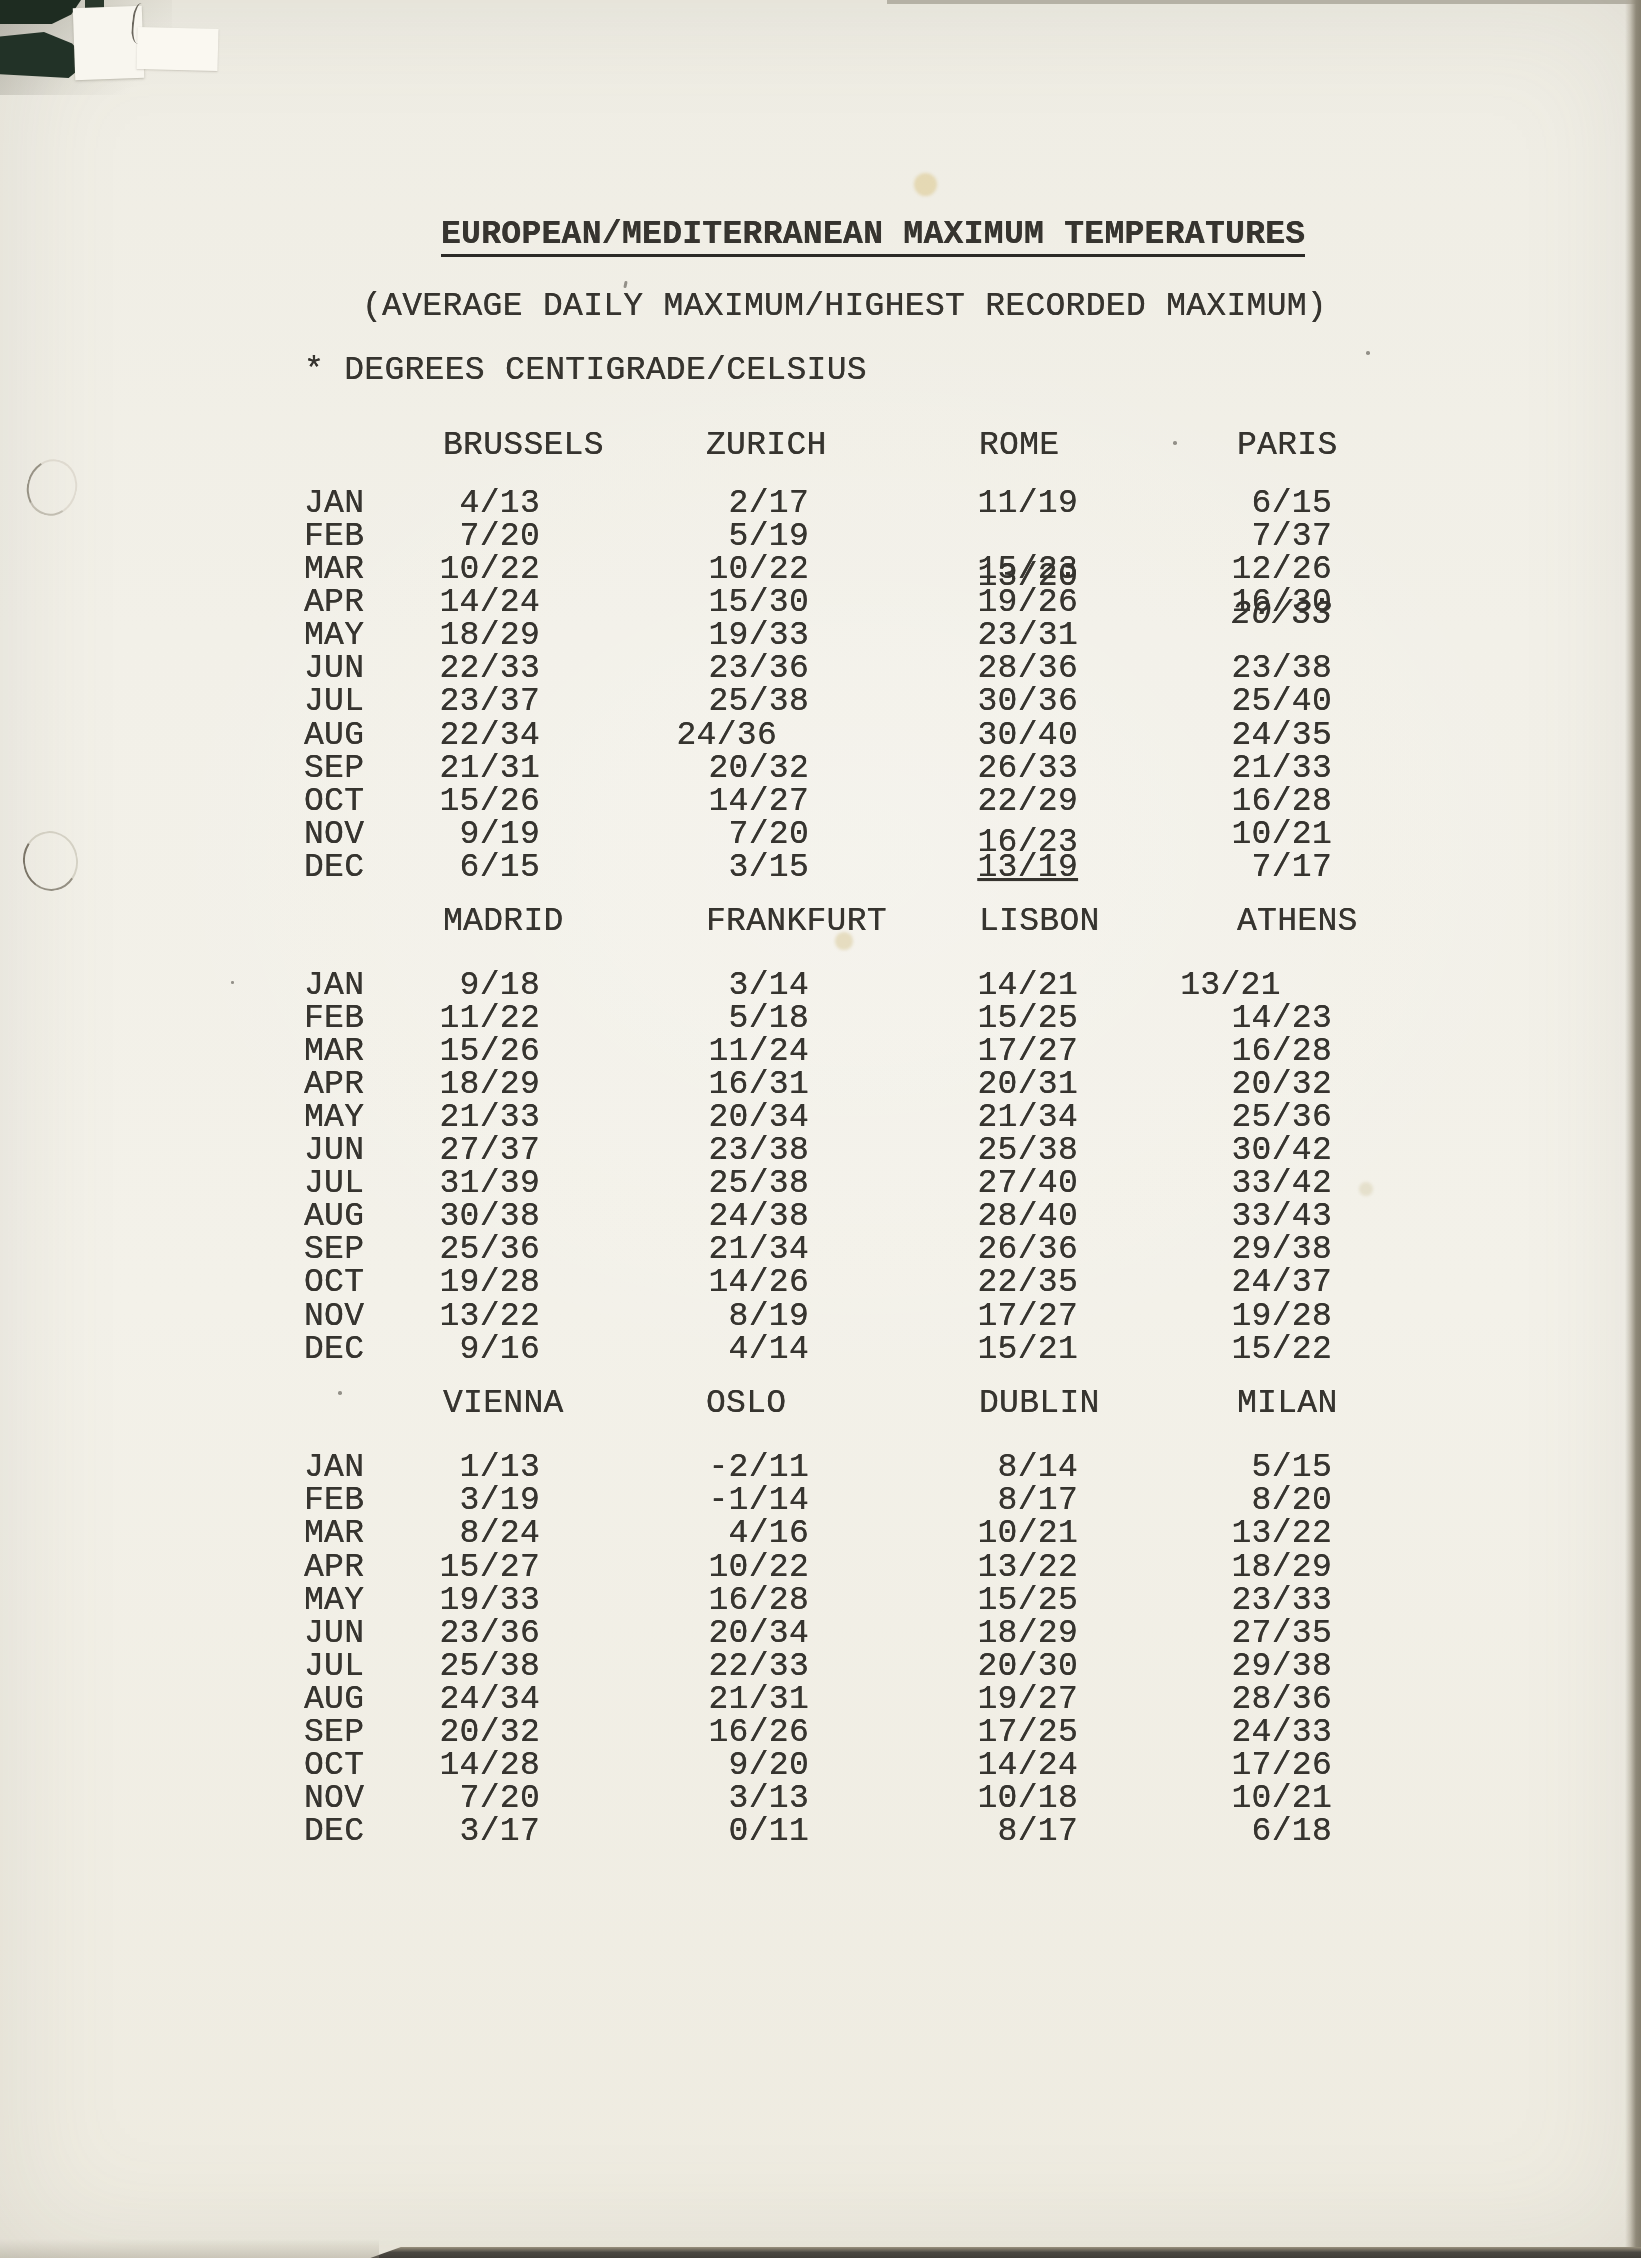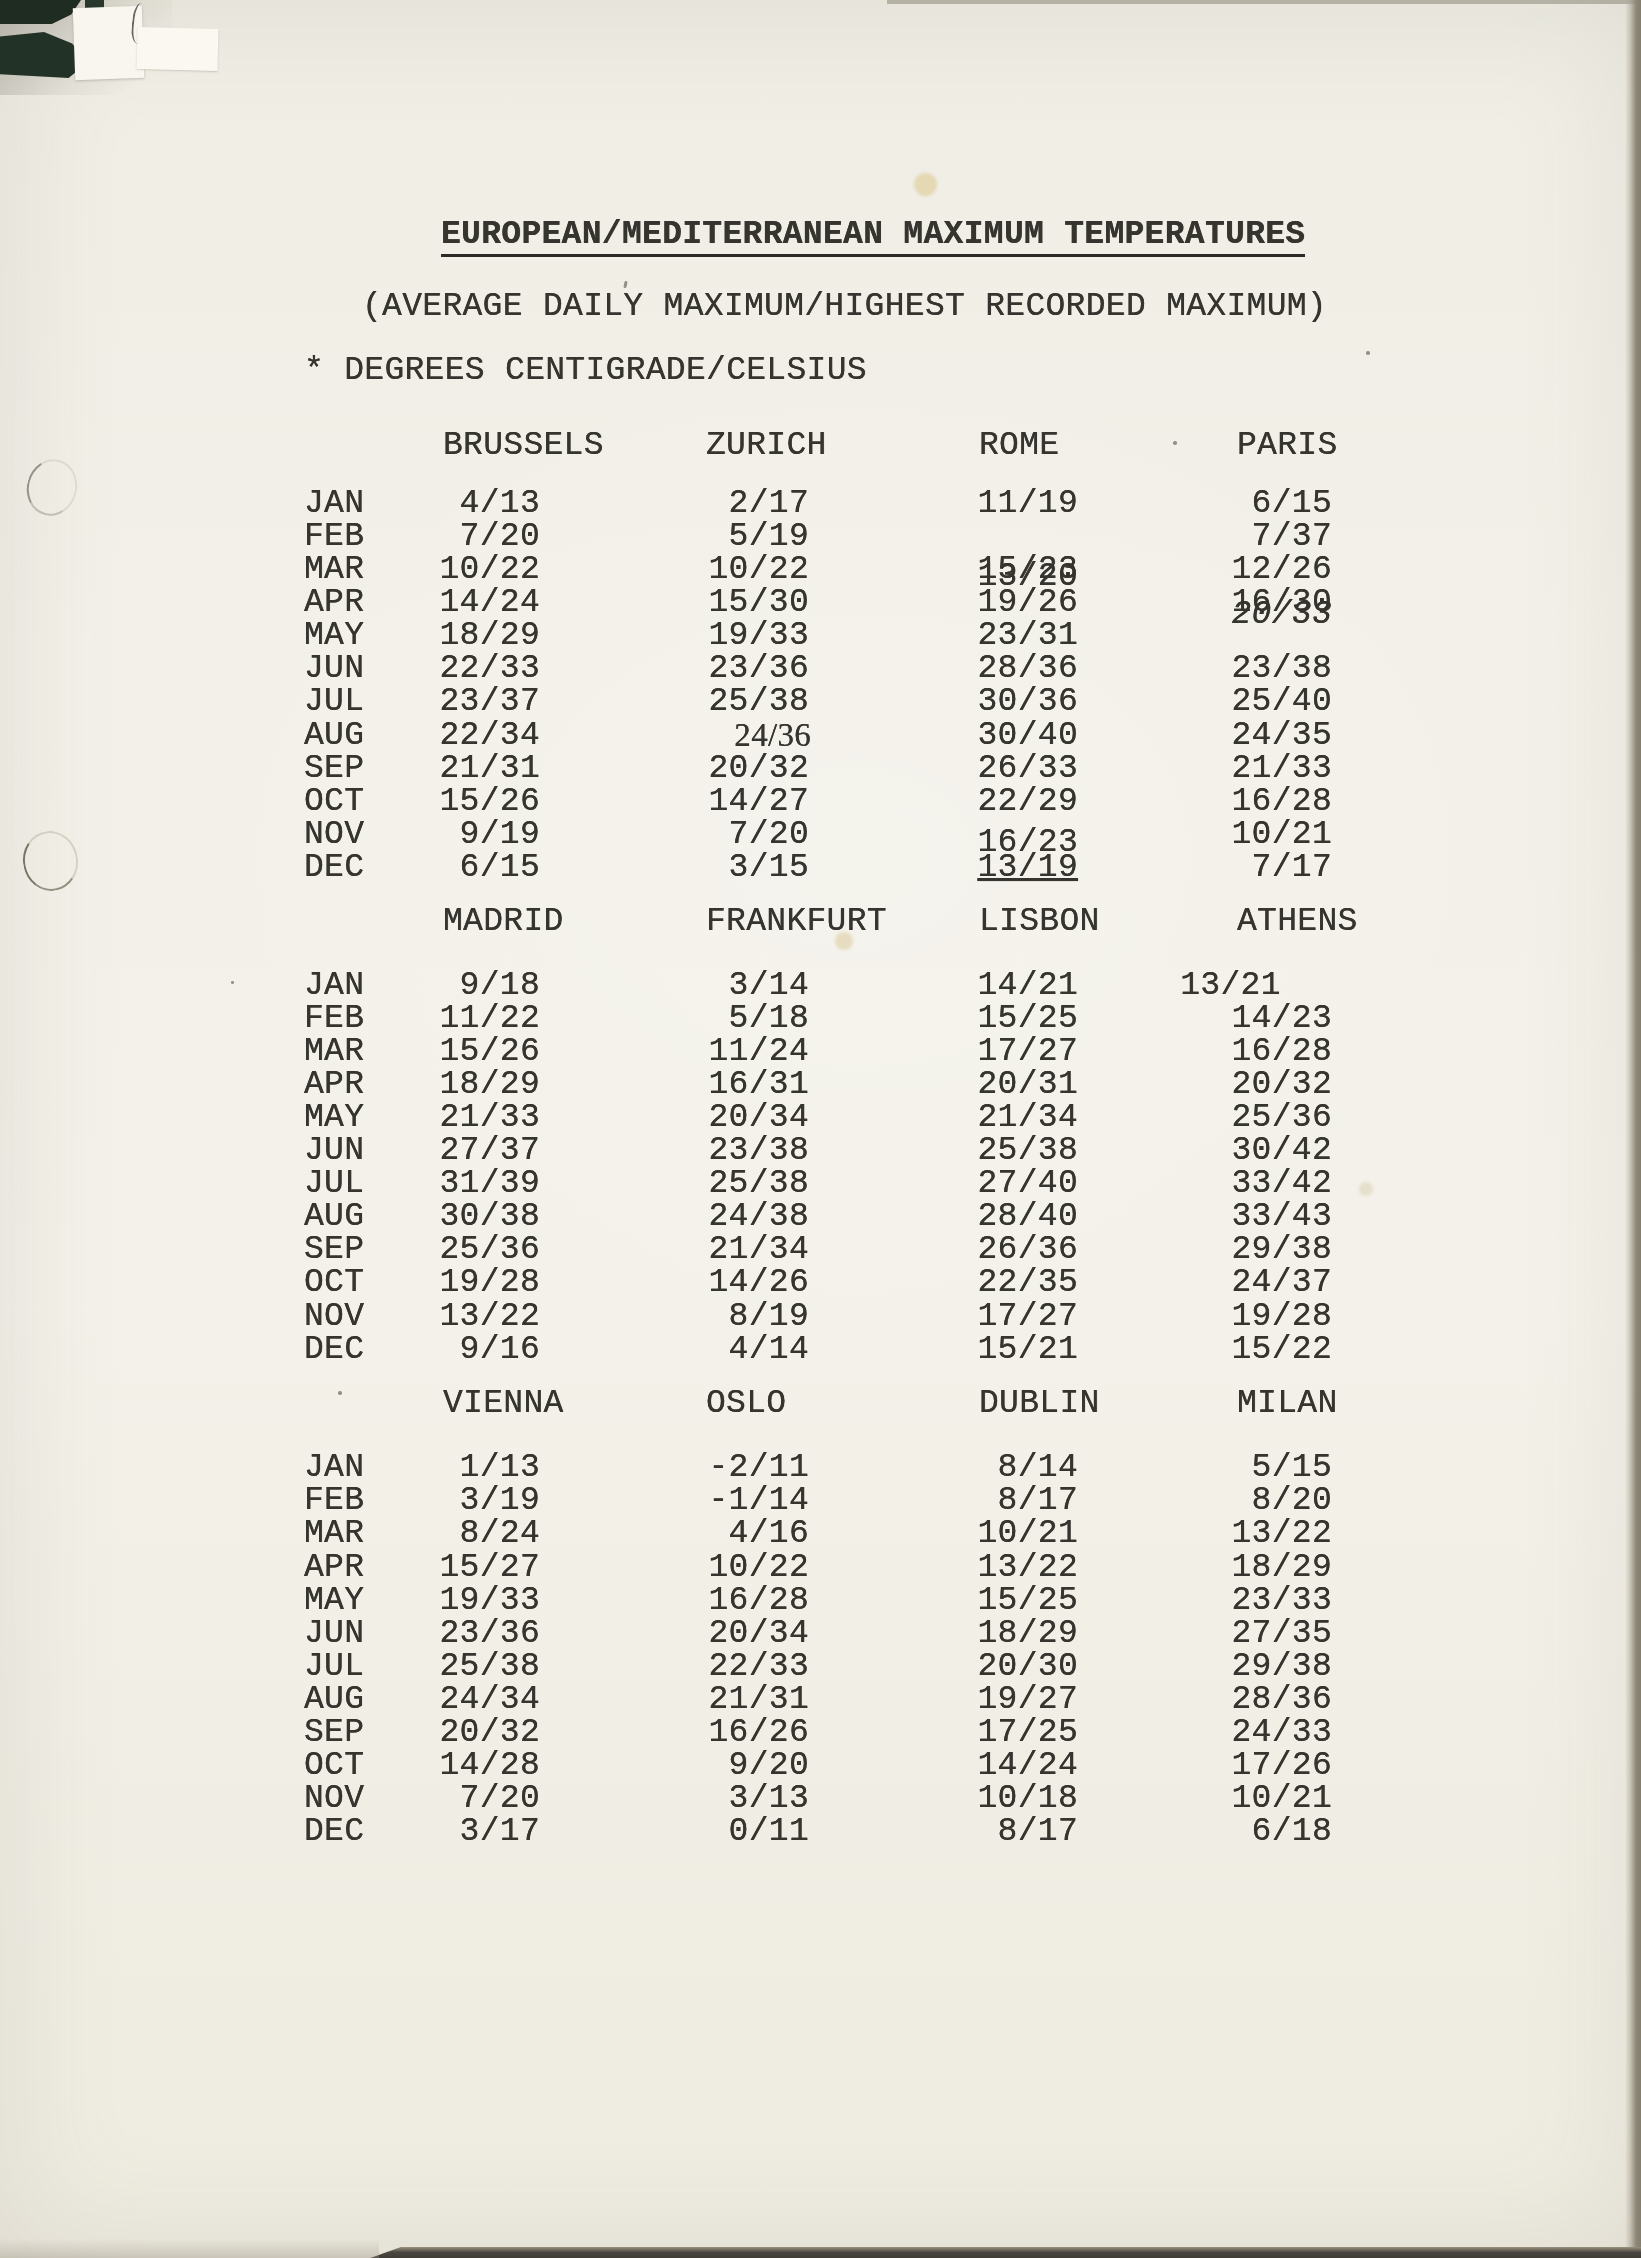--- a/index.html
+++ b/index.html
@@ -139,21 +139,21 @@
       <div class="tw val" style="left: 606px; top: 652px; width: 203px; color: rgb(54, 52, 47);">23/36</div>
       <div class="tw val" style="left: 875px; top: 652px; width: 203px; color: rgb(54, 52, 47);">28/36</div>
       <div class="tw val" style="left: 1129px; top: 652px; width: 203px; color: rgb(54, 52, 47);">23/38</div>
       <div class="tw month" style="left: 304px; top: 685px; color: rgb(54, 52, 47);">JUL</div>
       <div class="tw val" style="left: 337px; top: 685px; width: 203px; color: rgb(54, 52, 47);">23/37</div>
       <div class="tw val" style="left: 606px; top: 685px; width: 203px; color: rgb(54, 52, 47);">25/38</div>
       <div class="tw val" style="left: 875px; top: 685px; width: 203px; color: rgb(54, 52, 47);">30/36</div>
       <div class="tw val" style="left: 1129px; top: 685px; width: 203px; color: rgb(54, 52, 47);">25/40</div>
       <div class="tw month" style="left: 304px; top: 719px; color: rgb(54, 52, 47);">AUG</div>
       <div class="tw val" style="left: 337px; top: 719px; width: 203px; color: rgb(54, 52, 47);">22/34</div>
-      <div class="tw val" style="left: 608px; top: 719px; width: 203px; color: rgb(54, 52, 47); font-family: Liberation Serif, serif;">24/36</div>
+      <div class="tw val" style="left: 574px; top: 719px; width: 203px; color: rgb(54, 52, 47);">24/36</div>
       <div class="tw val" style="left: 875px; top: 719px; width: 203px; color: rgb(54, 52, 47);">30/40</div>
       <div class="tw val" style="left: 1129px; top: 719px; width: 203px; color: rgb(54, 52, 47);">24/35</div>
       <div class="tw month" style="left: 304px; top: 752px; color: rgb(54, 52, 47);">SEP</div>
       <div class="tw val" style="left: 337px; top: 752px; width: 203px; color: rgb(54, 52, 47);">21/31</div>
       <div class="tw val" style="left: 606px; top: 752px; width: 203px; color: rgb(54, 52, 47);">20/32</div>
       <div class="tw val" style="left: 875px; top: 752px; width: 203px; color: rgb(54, 52, 47);">26/33</div>
       <div class="tw val" style="left: 1129px; top: 752px; width: 203px; color: rgb(54, 52, 47);">21/33</div>
       <div class="tw month" style="left: 304px; top: 785px; color: rgb(54, 52, 47);">OCT</div>
       <div class="tw val" style="left: 337px; top: 785px; width: 203px; color: rgb(54, 52, 47);">15/26</div>
       <div class="tw val" style="left: 606px; top: 785px; width: 203px; color: rgb(54, 52, 47);">14/27</div>

